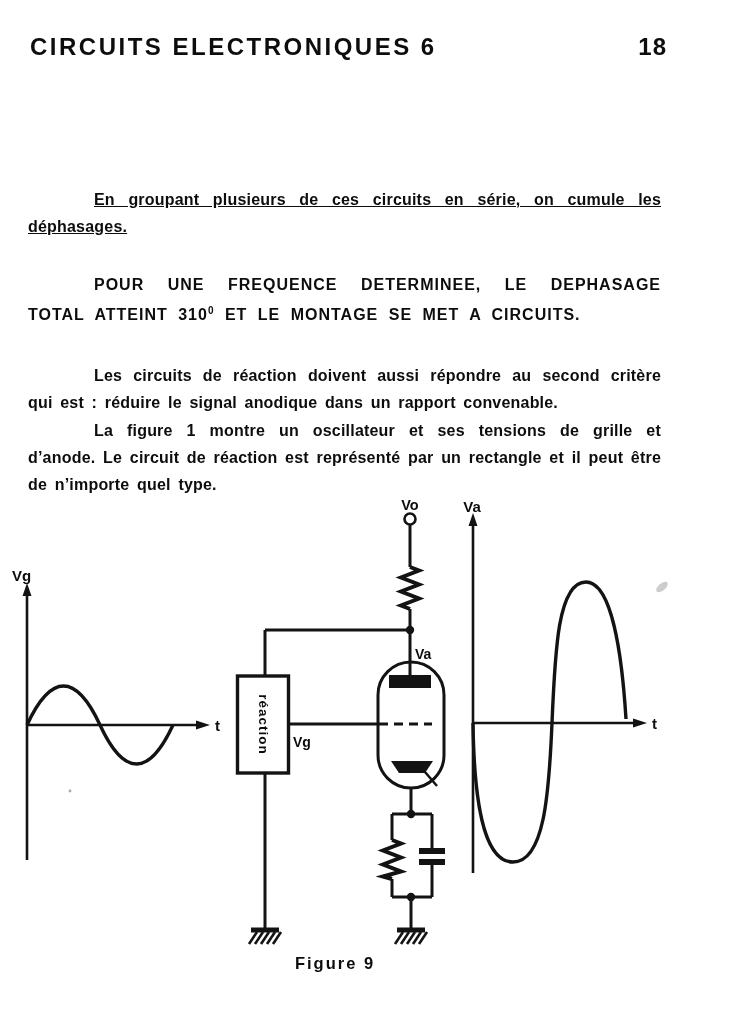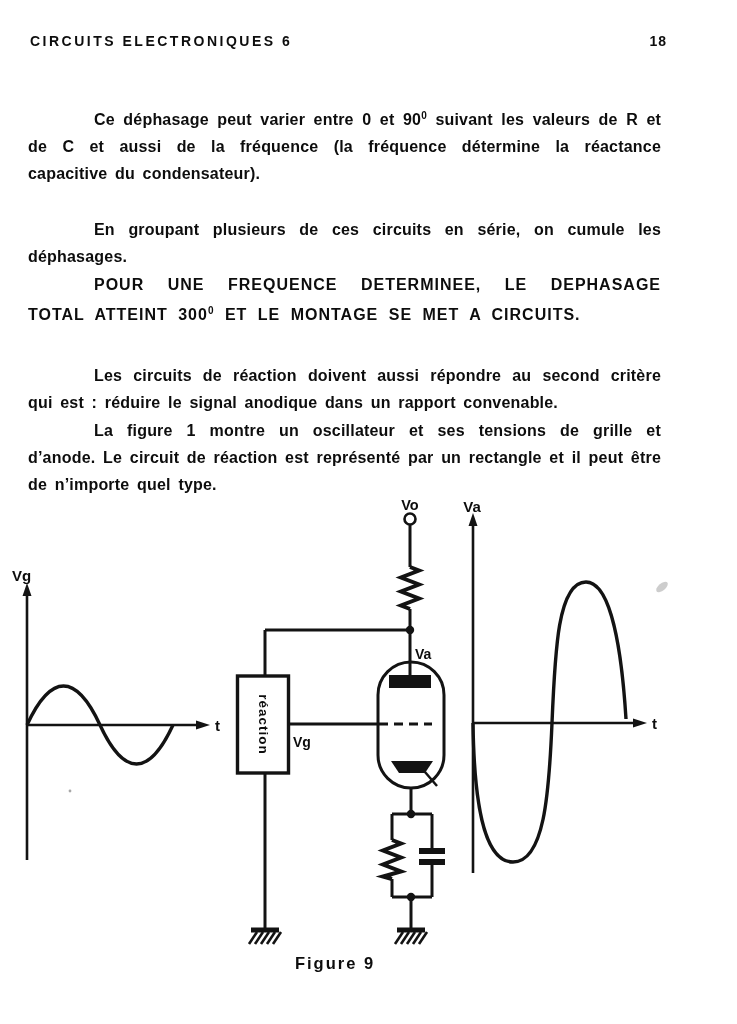--- a/index.html
+++ b/index.html
@@ -8,56 +8,55 @@
     width:737px;height:1024px;
     margin:0 auto;
     background:#ffffff;
     font-family:"Liberation Sans", sans-serif;
     color:#0d0d0d;
     overflow:hidden;
   }
   .hdr{
     position:absolute;top:33px;left:30px;right:70px;
     display:flex;justify-content:space-between;align-items:baseline;
-    font-weight:bold;font-size:14px;letter-spacing:2.5px;
+    font-weight:bold;font-size:24px;letter-spacing:2.5px;
   }
   .hdr .pgnum{letter-spacing:1px;}
   .para{
     position:absolute;left:28px;width:633px;
     margin:0;
     font-size:16px;font-weight:bold;line-height:27px;
     text-align:justify;
     text-indent:66px;
     letter-spacing:0.2px;
     word-spacing:3px;
   }
   .para sup{font-size:10px;vertical-align:super;line-height:0;}
   #p1{top:106px;}
-  #p2{top:216px;}
+  #p2{top:186px;text-decoration:underline;}
   #p3{top:270px;line-height:30px;letter-spacing:1px;word-spacing:5px;}
   #p4{top:342px;margin-top:20px;}
   #p5{top:417px;}
   .fig{position:absolute;left:0;top:495px;width:737px;height:505px;}
   svg text{font-family:"Liberation Sans", sans-serif;font-weight:bold;fill:#0d0d0d;}
 </style>
 </head>
 <body>
 
 <div class="page">
 
   <div class="hdr">
     <span>CIRCUITS ELECTRONIQUES 6</span>
     <span class="pgnum">18</span>
   </div>
 
-  <p class="para" id="p1"><span>Ce déphasage peut varier entre 0 et 90</span><sup>0</sup><span> suivant les valeurs de R et de C et aussi de la fréquence (la fréquence détermine la réactance capacitive du condensateur).</span></p>
 
   <p class="para" id="p2">En groupant plusieurs de ces circuits en série, on cumule les déphasages.</p>
 
-  <p class="para" id="p3"><span>POUR UNE FREQUENCE DETERMINEE, LE DEPHASAGE TOTAL ATTEINT 300</span><sup>0</sup><span> ET LE MONTAGE SE MET A CIRCUITS.</span></p>
+  <p class="para" id="p3"><span>POUR UNE FREQUENCE DETERMINEE, LE DEPHASAGE TOTAL ATTEINT 310</span><sup>0</sup><span> ET LE MONTAGE SE MET A CIRCUITS.</span></p>
 
   <p class="para" id="p4">Les circuits de réaction doivent aussi répondre au second critère qui est : réduire le signal anodique dans un rapport convenable.</p>
 
   <p class="para" id="p5">La figure 1 montre un oscillateur et ses tensions de grille et d’anode. Le circuit de réaction est représenté par un rectangle et il peut être de n’importe quel type.</p>
 
   <svg class="fig" viewBox="0 495 737 505" xmlns="http://www.w3.org/2000/svg">
 
     <g stroke="#131313" fill="none">
       <line x1="27" y1="592" x2="27" y2="860" stroke-width="2.6"></line>
       <polygon points="27,583 22.5,596 31.5,596" fill="#131313" stroke="none"></polygon>

